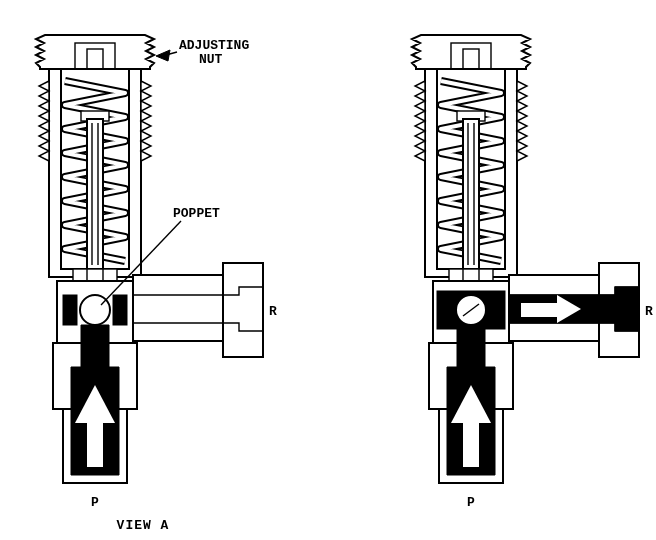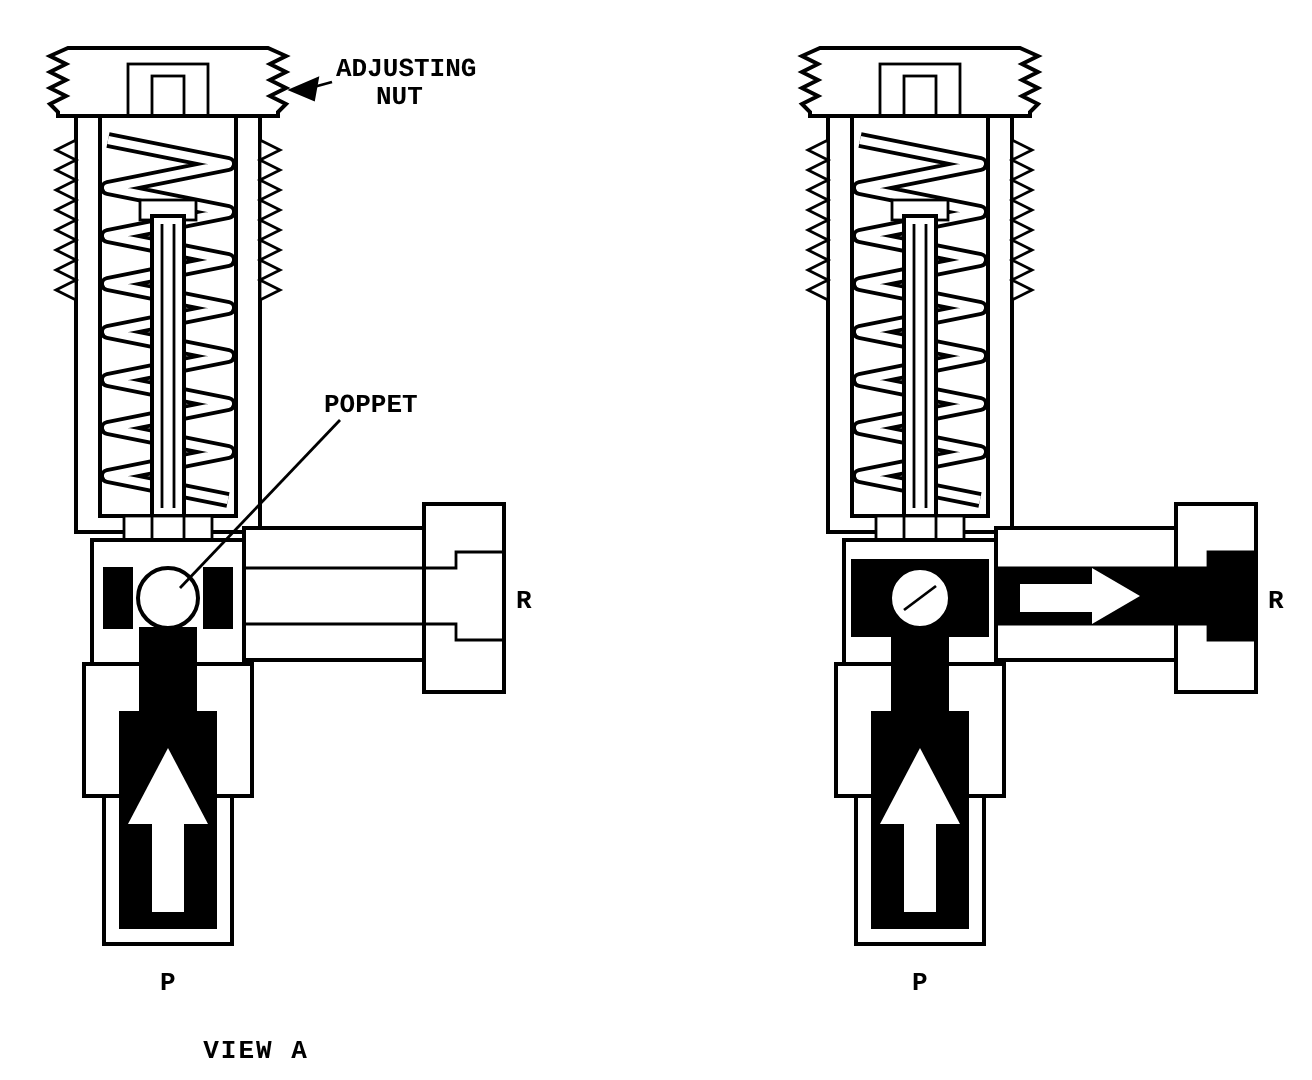--- a/index.html
+++ b/index.html
@@ -3,28 +3,28 @@
 <meta charset="utf-8">
 <style>
   html,body { margin:0; padding:0; }
   body {
     width:656px; height:540px; position:relative;
     background:#ffffff; overflow:hidden;
     font-family:"Liberation Mono","DejaVu Sans Mono",monospace;
     color:#000000;
   }
   .canvas { position:absolute; inset:0; }
-  figure.valve-fig { position:absolute; top:8px; margin:4px; }
+  figure.valve-fig { position:absolute; top:8px; margin:15px; }
   #fig-a { left:2px; }
   #fig-b { left:378px; }
   .caption {
     position:absolute; top:518px; width:120px; text-align:center;
     font-weight:bold; font-size:13px; letter-spacing:1px; color:#000;
   }
-  #cap-a { left:68px; }
+  #cap-a { left:83px; }
   #cap-b { left:438px; }
   
   .ln   { fill:#ffffff; stroke:#000000; stroke-width:2; }
   .lnt  { fill:#ffffff; stroke:#000000; stroke-width:1.4; }
   .thin { fill:none; stroke:#000000; stroke-width:1.4; }
   .blk  { fill:#000000; stroke:#000000; stroke-width:1; }
   .wht  { fill:#ffffff; stroke:none; }
   .coil-o { fill:none; stroke:#000000; stroke-width:8; stroke-linejoin:round; }
   .coil-i { fill:none; stroke:#ffffff; stroke-width:4; stroke-linejoin:round; }
   .lbl {

